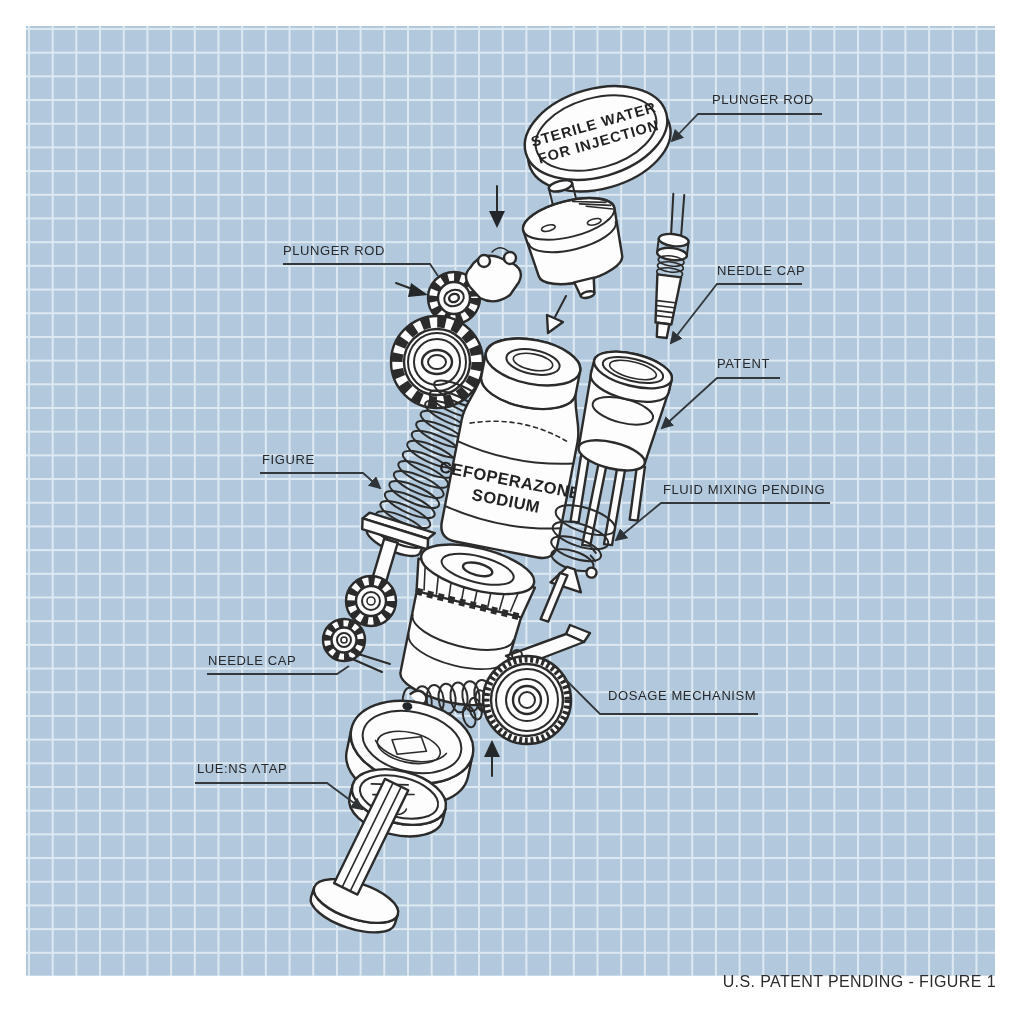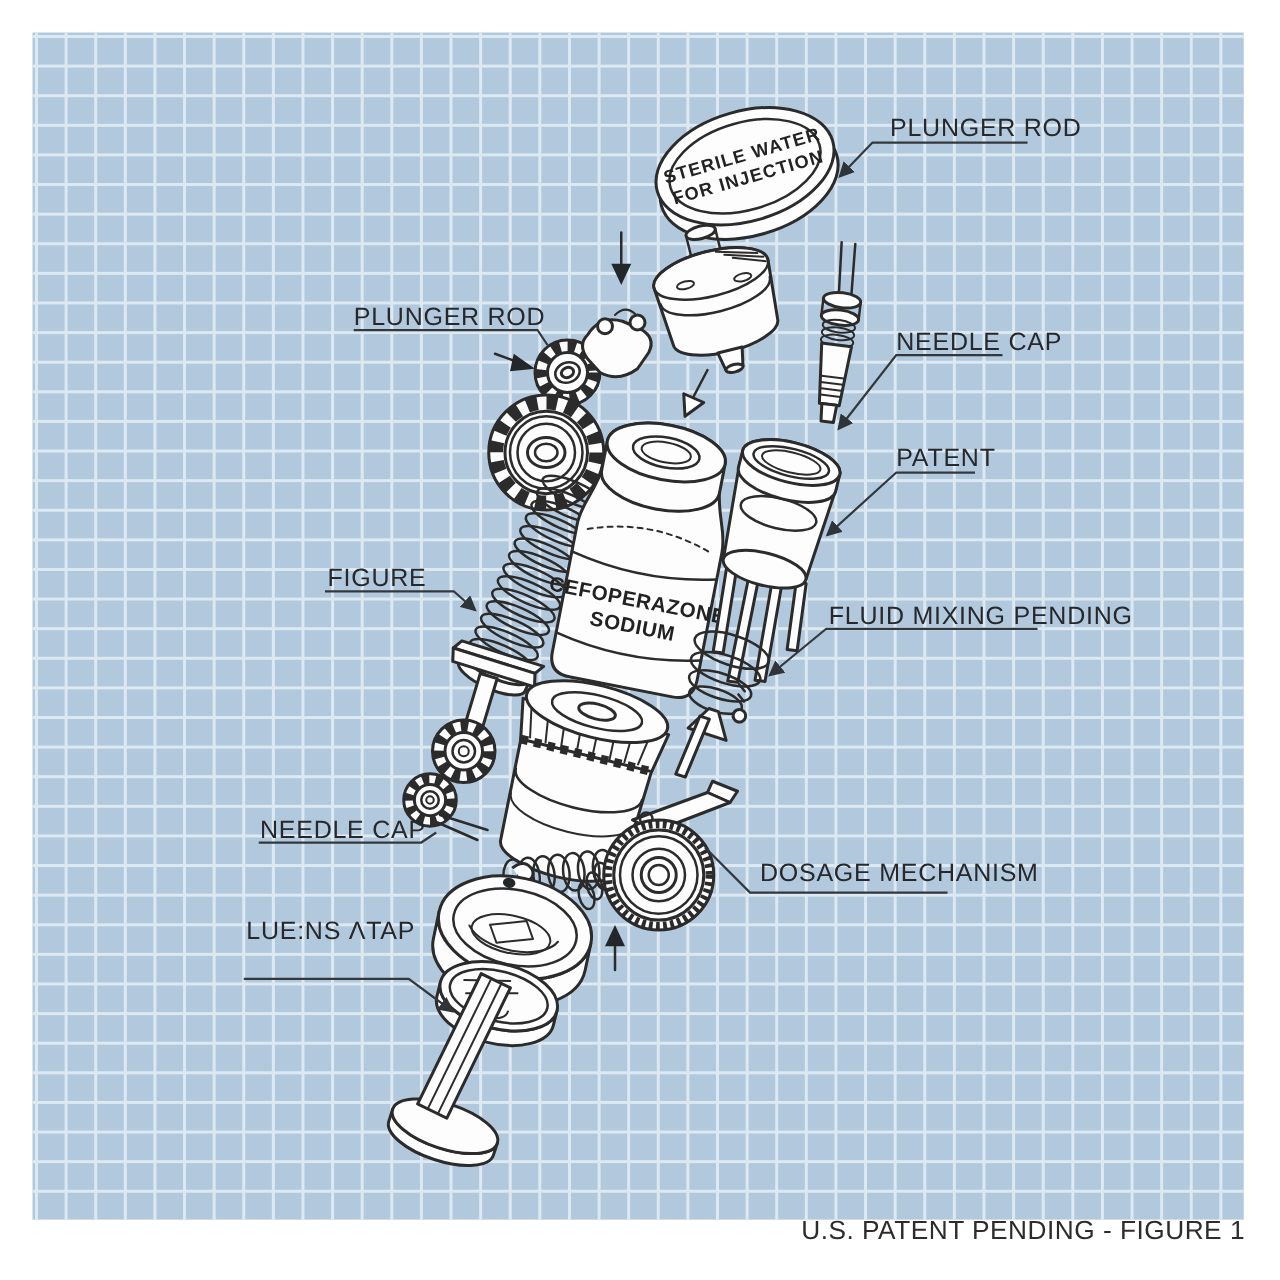--- a/index.html
+++ b/index.html
@@ -24,26 +24,26 @@
     background-position:2px 2px;
   }
   svg{position:absolute;left:0;top:0;}
   .part{fill:#fdfdfd;stroke:var(--ink);stroke-width:2.4;stroke-linejoin:round;}
   .nf{fill:none;stroke:var(--ink);stroke-width:2;stroke-linejoin:round;stroke-linecap:round;}
   .thin{stroke-width:1.6;}
   .teeth{fill:none;stroke:var(--ink);}
   .leader{fill:none;stroke:#33383d;stroke-width:1.8;}
   .blackfill{fill:#24272a;stroke:none;}
   .lbl{
-    position:absolute;font-size:20px;color:var(--label);
+    position:absolute;font-size:13px;color:var(--label);
     letter-spacing:.6px;white-space:nowrap;
   }
   .svgtext{fill:#222;font-family:"Liberation Sans",sans-serif;}
   #caption{
-    position:absolute;right:28px;top:973px;font-size:21px;color:#2c2c2c;
+    position:absolute;right:28px;top:973px;font-size:16px;color:#2c2c2c;
     letter-spacing:.4px;white-space:nowrap;
   }
 </style>
 </head>
 <body>
 
 <div id="stage">
   <div id="gridpaper"></div>
 
   <svg width="1024" height="1024" viewBox="0 0 1024 1024">
@@ -294,17 +294,17 @@
     </g>
   </svg>
 
   <div class="lbl" style="left:712px;top:92px">PLUNGER ROD</div>
   <div class="lbl" style="left:283px;top:243px">PLUNGER ROD</div>
   <div class="lbl" style="left:717px;top:263px">NEEDLE CAP</div>
   <div class="lbl" style="left:717px;top:356px">PATENT</div>
   <div class="lbl" style="left:663px;top:482px">FLUID MIXING PENDING</div>
   <div class="lbl" style="left:262px;top:452px">FIGURE</div>
   <div class="lbl" style="left:208px;top:653px">NEEDLE CAP</div>
-  <div class="lbl" style="left:197px;top:734px">LUE:NS ΛTAP</div>
+  <div class="lbl" style="left:197px;top:761px">LUE:NS ΛTAP</div>
   <div class="lbl" style="left:608px;top:688px">DOSAGE MECHANISM</div>
 
   <div id="caption">U.S. PATENT PENDING - FIGURE 1</div>
 </div>
 
 </body></html>

